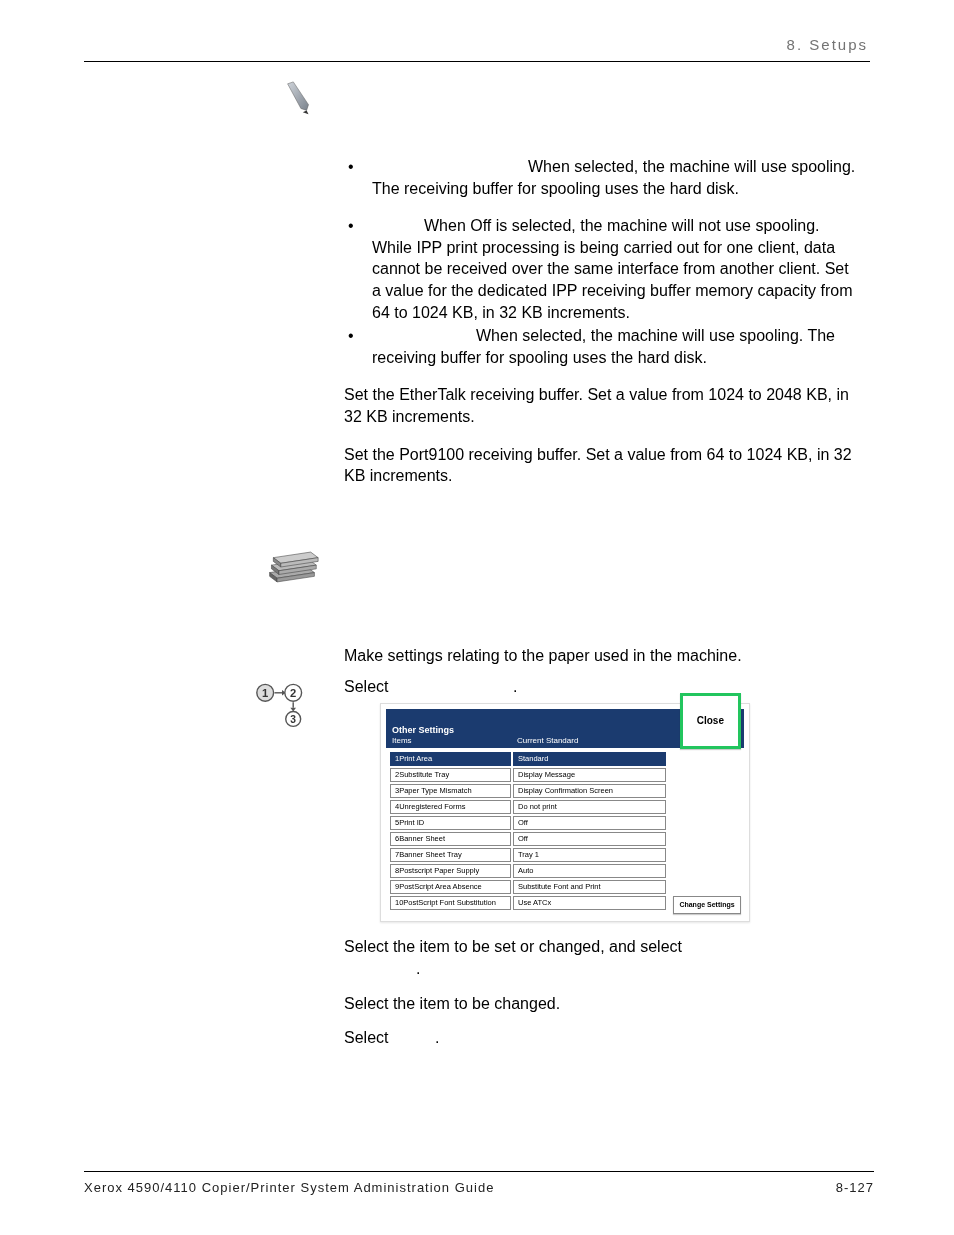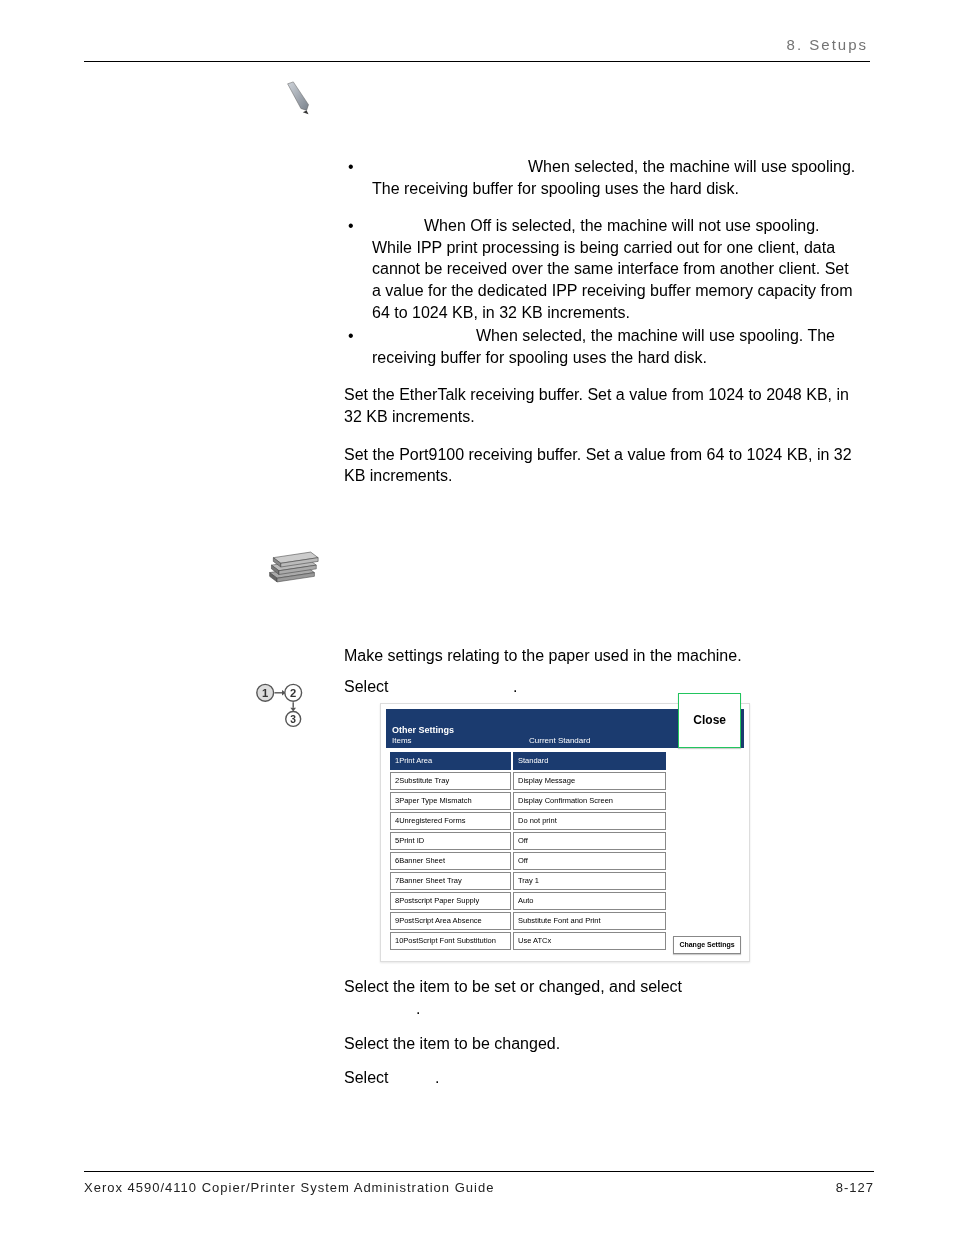--- a/index.html
+++ b/index.html
@@ -18,30 +18,30 @@
   .section-icon-row { margin-left: 180px; margin-top: 56px; }
   .book-icon { width: 56px; height: 48px; }
   .section-body { margin-left: 260px; margin-right: 8px; font-size: 16px; line-height: 1.35; margin-top: 50px; }
   .steps-row { display: flex; align-items: flex-start; margin-top: 10px; }
   .steps-icon-col { margin-left: 170px; width: 84px; padding-top: 4px; }
   .steps-icon { width: 56px; height: 48px; }
   .steps-text-col { flex: 1; margin-left: 6px; margin-right: 8px; font-size: 16px; line-height: 1.4; }
   .screenshot-wrap { margin-top: 4px; margin-left: 36px; width: 370px; border: 1px solid #ddd; box-shadow: 0 1px 2px rgba(0,0,0,0.1); padding: 5px; font-size: 8px; }
   .ss-header { display: flex; align-items: center; justify-content: space-between; background: #1b3b6f; color: #fff; padding: 4px 0 4px 6px; height: 24px; }
   .ss-header-title { font-weight: bold; font-size: 9px; margin-top: 20px; }
-  .ss-close { background: #fff; color: #000; border: 1px solid #22c55e; padding: 18px 14px; font-weight: bold; font-size: 12px; margin-right: 3px; box-shadow: inset 0 0 0 1px #fff, 0 1px 1px rgba(0,0,0,0.2); }
-  .ss-cols { display: flex; background: #1b3b6f; color: #fff; font-size: 8px; gap: 12px; }
+  .ss-close { background: #fff; color: #000; border: 3px solid #22c55e; padding: 18px 14px; font-weight: bold; font-size: 10px; margin-right: 3px; box-shadow: inset 0 0 0 1px #fff, 0 1px 1px rgba(0,0,0,0.2); }
+  .ss-cols { display: flex; background: #1b3b6f; color: #fff; font-size: 8px; }
   .ss-cols div { padding: 2px 6px; }
   .ss-col1 { width: 125px; }
   .ss-col2 { flex: 1; }
   .ss-body { display: flex; }
   .ss-left { flex: 1; padding: 4px 4px 4px 4px; }
   .ss-right { width: 74px; padding: 4px 3px 4px 3px; position: relative; }
   .ss-row { display: flex; margin-bottom: 2px; }
-  .ss-cell { border: 1px solid #888; background: #fff; padding: 8px 4px; font-size: 7.5px; height: 14px; display: flex; align-items: center; white-space: nowrap; overflow: hidden; }
+  .ss-cell { border: 1px solid #888; background: #fff; padding: 2px 4px; font-size: 7.5px; height: 14px; display: flex; align-items: center; white-space: nowrap; overflow: hidden; }
   .ss-cell.sel { background: #1b3b6f; color: #fff; border-color: #1b3b6f; }
   .ss-cell.c1 { width: 121px; margin-right: 2px; }
   .ss-cell.c2 { flex: 1; }
   .ss-change { position: absolute; bottom: 2px; left: 3px; right: 3px; background: #fff; border: 1px solid #888; font-size: 7px; font-weight: bold; text-align: center; padding: 3px 0; box-shadow: inset 0 0 0 1px #fff, 0 1px 1px rgba(0,0,0,0.2); }
   .footer { position: absolute; bottom: 40px; left: 84px; right: 80px; }
   .footer-hr { border: none; border-top: 1.2px solid #000; margin-bottom: 8px; }
   .footer-row { display: flex; justify-content: space-between; font-size: 13px; letter-spacing: 1px; color: #222; }
 </style>
 </head>
 <body>

